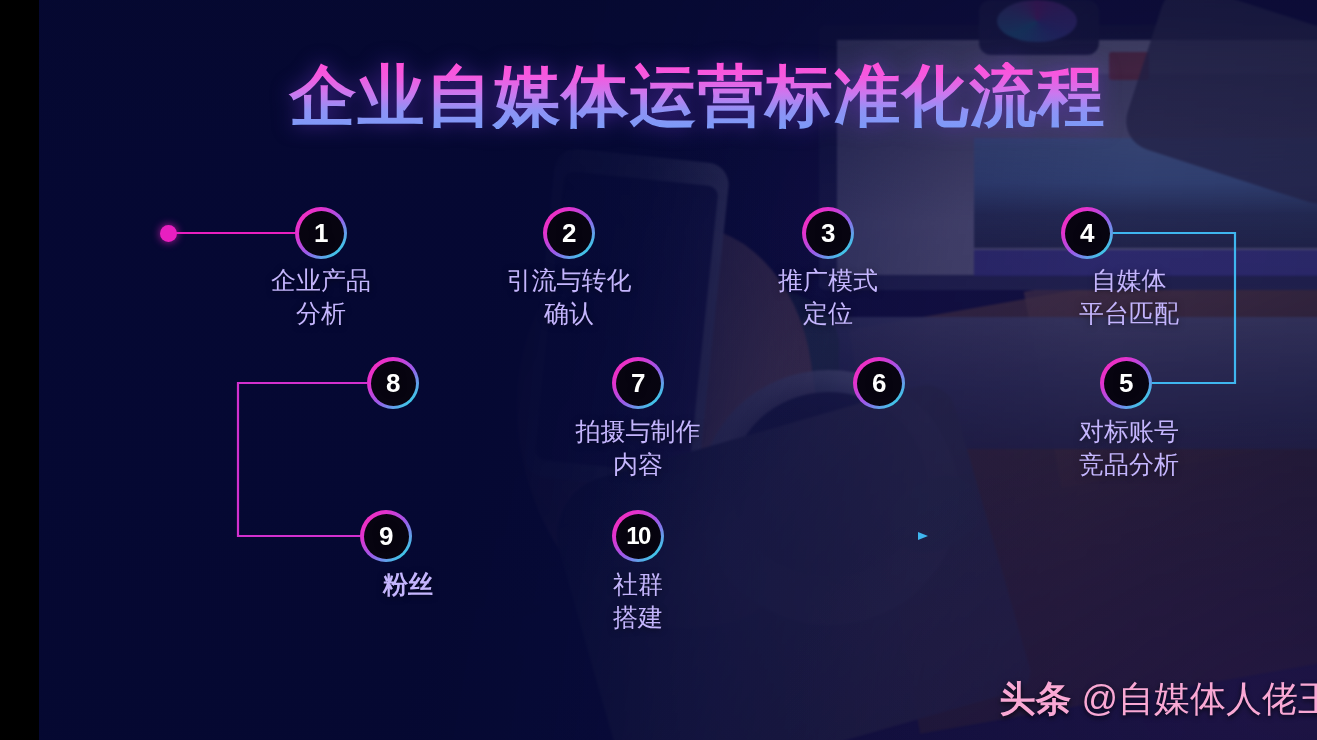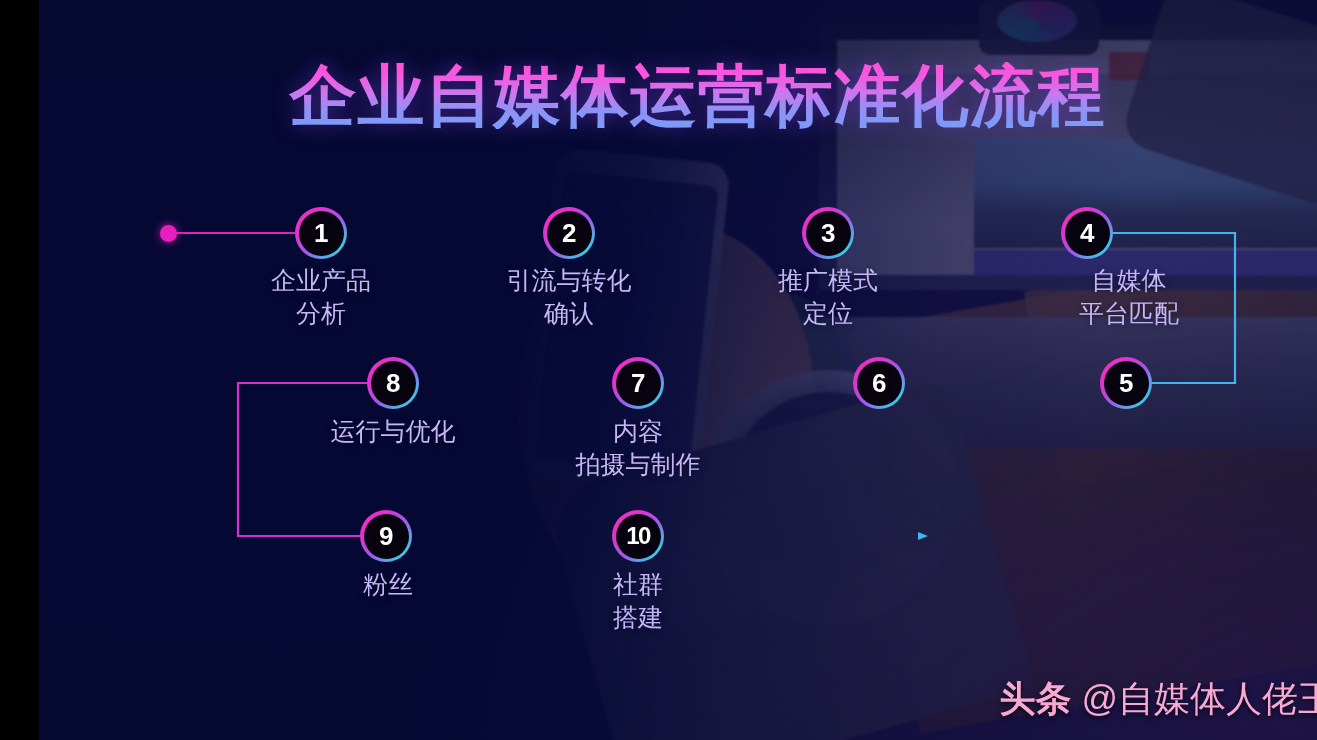--- a/index.html
+++ b/index.html
@@ -412,56 +412,59 @@
       <div>自媒体</div>
       <div>平台匹配</div>
     </div>
 
     <div class="node" style="left:1061px; top:357px;">
       <div class="ring"></div>
       <div class="core">
         <span class="num">5</span>
       </div>
     </div>
+    <div class="label" style="left:1090px; top:415px;">
+      <div>对标账号</div>
+      <div>竞品分析</div>
+    </div>
 
     <div class="node" style="left:814px; top:357px;">
       <div class="ring"></div>
       <div class="core">
         <span class="num">6</span>
       </div>
     </div>
 
     <div class="node" style="left:573px; top:357px;">
       <div class="ring"></div>
       <div class="core">
         <span class="num">7</span>
       </div>
     </div>
     <div class="label" style="left:599px; top:415px;">
+      <div>拍摄与制作</div>
       <div>内容</div>
-      <div>拍摄与制作</div>
     </div>
 
     <div class="node" style="left:328px; top:357px;">
       <div class="ring"></div>
       <div class="core">
         <span class="num">8</span>
       </div>
     </div>
     <div class="label" style="left:354px; top:415px;">
-      <div>运行与优化</div>
     </div>
 
     <div class="node" style="left:321px; top:510px;">
       <div class="ring"></div>
       <div class="core">
         <span class="num">9</span>
       </div>
     </div>
-    <div class="label" style="left:349px; top:568px;">
+    <div class="label" style="left:369px; top:568px;font-weight:bold;">
       <div>粉丝</div>
     </div>
 
     <div class="node wide" style="left:573px; top:510px;">
       <div class="ring"></div>
       <div class="core">
         <span class="num">10</span>
       </div>
     </div>
     <div class="label" style="left:599px; top:568px;">

